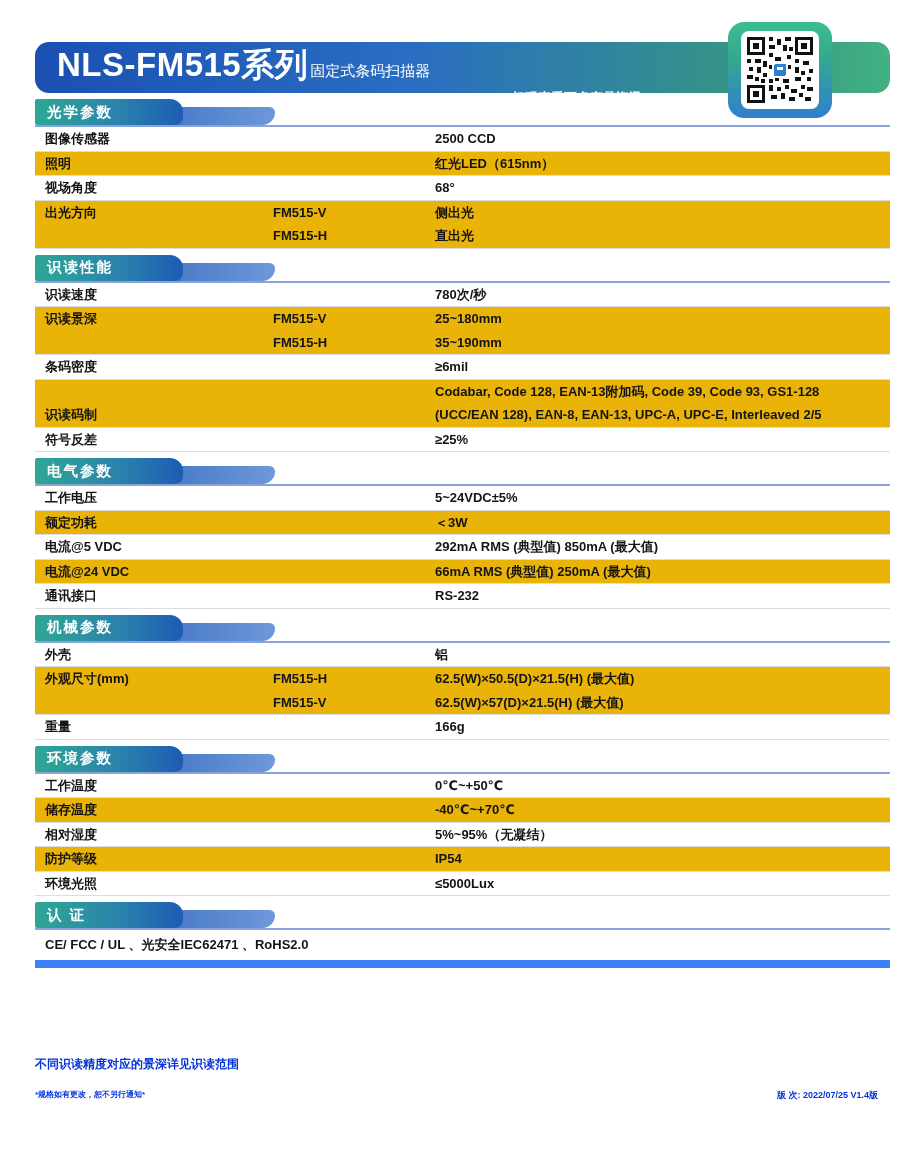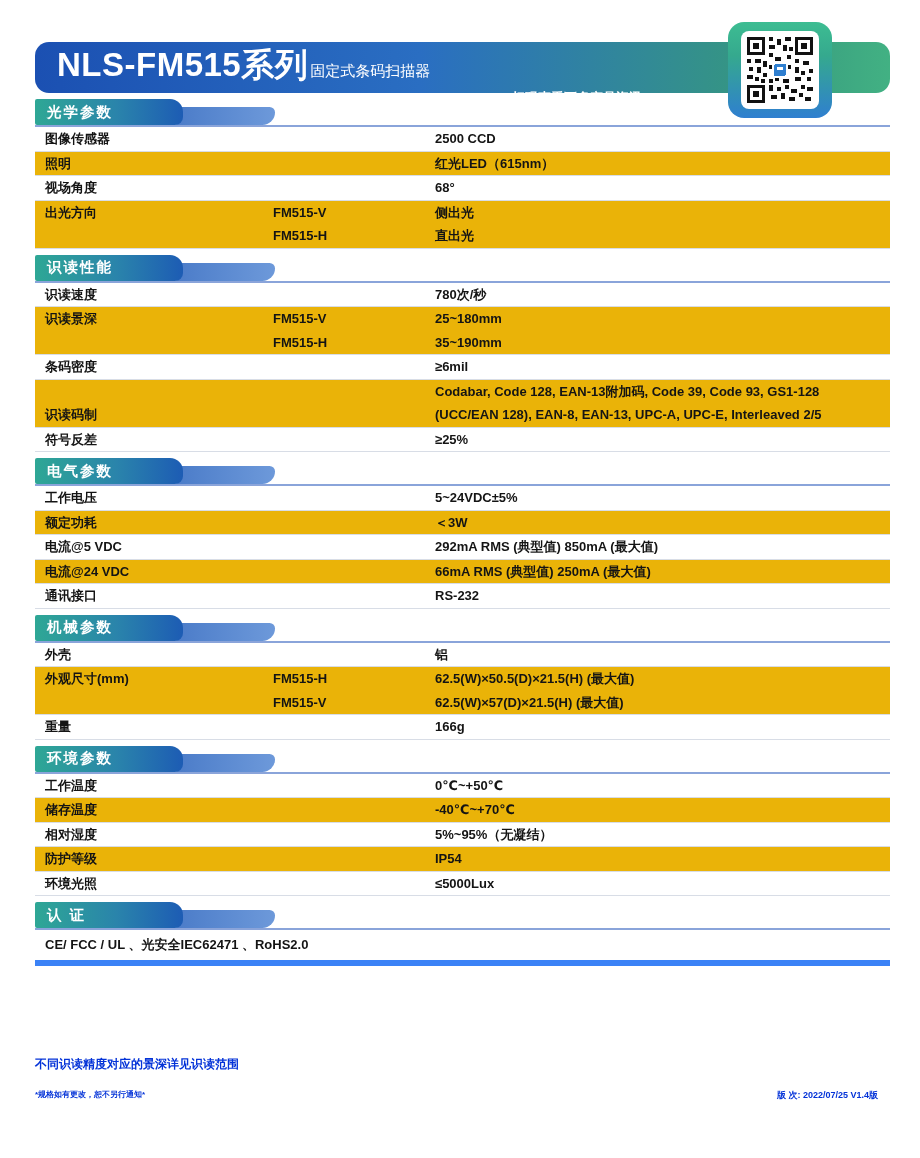--- a/index.html
+++ b/index.html
@@ -47,21 +47,21 @@
   .ribbon span{color:#fff;font-size:14.5px;font-weight:800;padding-left:12px;letter-spacing:2px;}
 
   
   .row-group{border-bottom:1px solid #d8dde6;}
   .row-group.striped{background:#eab308;}
   .row-line{display:flex;align-items:flex-end;min-height:23.5px;line-height:23.5px;}
   .cell{font-size:13px;font-weight:700;color:#141414;}
   .cell-label{width:228px;padding-left:10px;flex:none;}
   .cell-model{width:162px;flex:none;}
   .cell-value{flex:1;padding-right:8px;}
-  .section.cert .row-group{border-bottom:6px solid #3b82f6;}
+  .section.cert .row-group{border-bottom:8px solid #3b82f6;}
   .section.cert .row-line{min-height:30px;line-height:30px;}
 
   
   .footer{position:absolute;left:35px;right:42px;top:1056px;}
   .footer-note{color:#0433d8;font-size:12px;font-weight:800;}
   .footer-row{display:flex;justify-content:space-between;margin-top:16px;}
   .footer-disclaimer{color:#0433d8;font-size:8px;font-weight:700;}
   .footer-version{color:#0433d8;font-size:9px;font-weight:700;}
 </style>
 </head>

